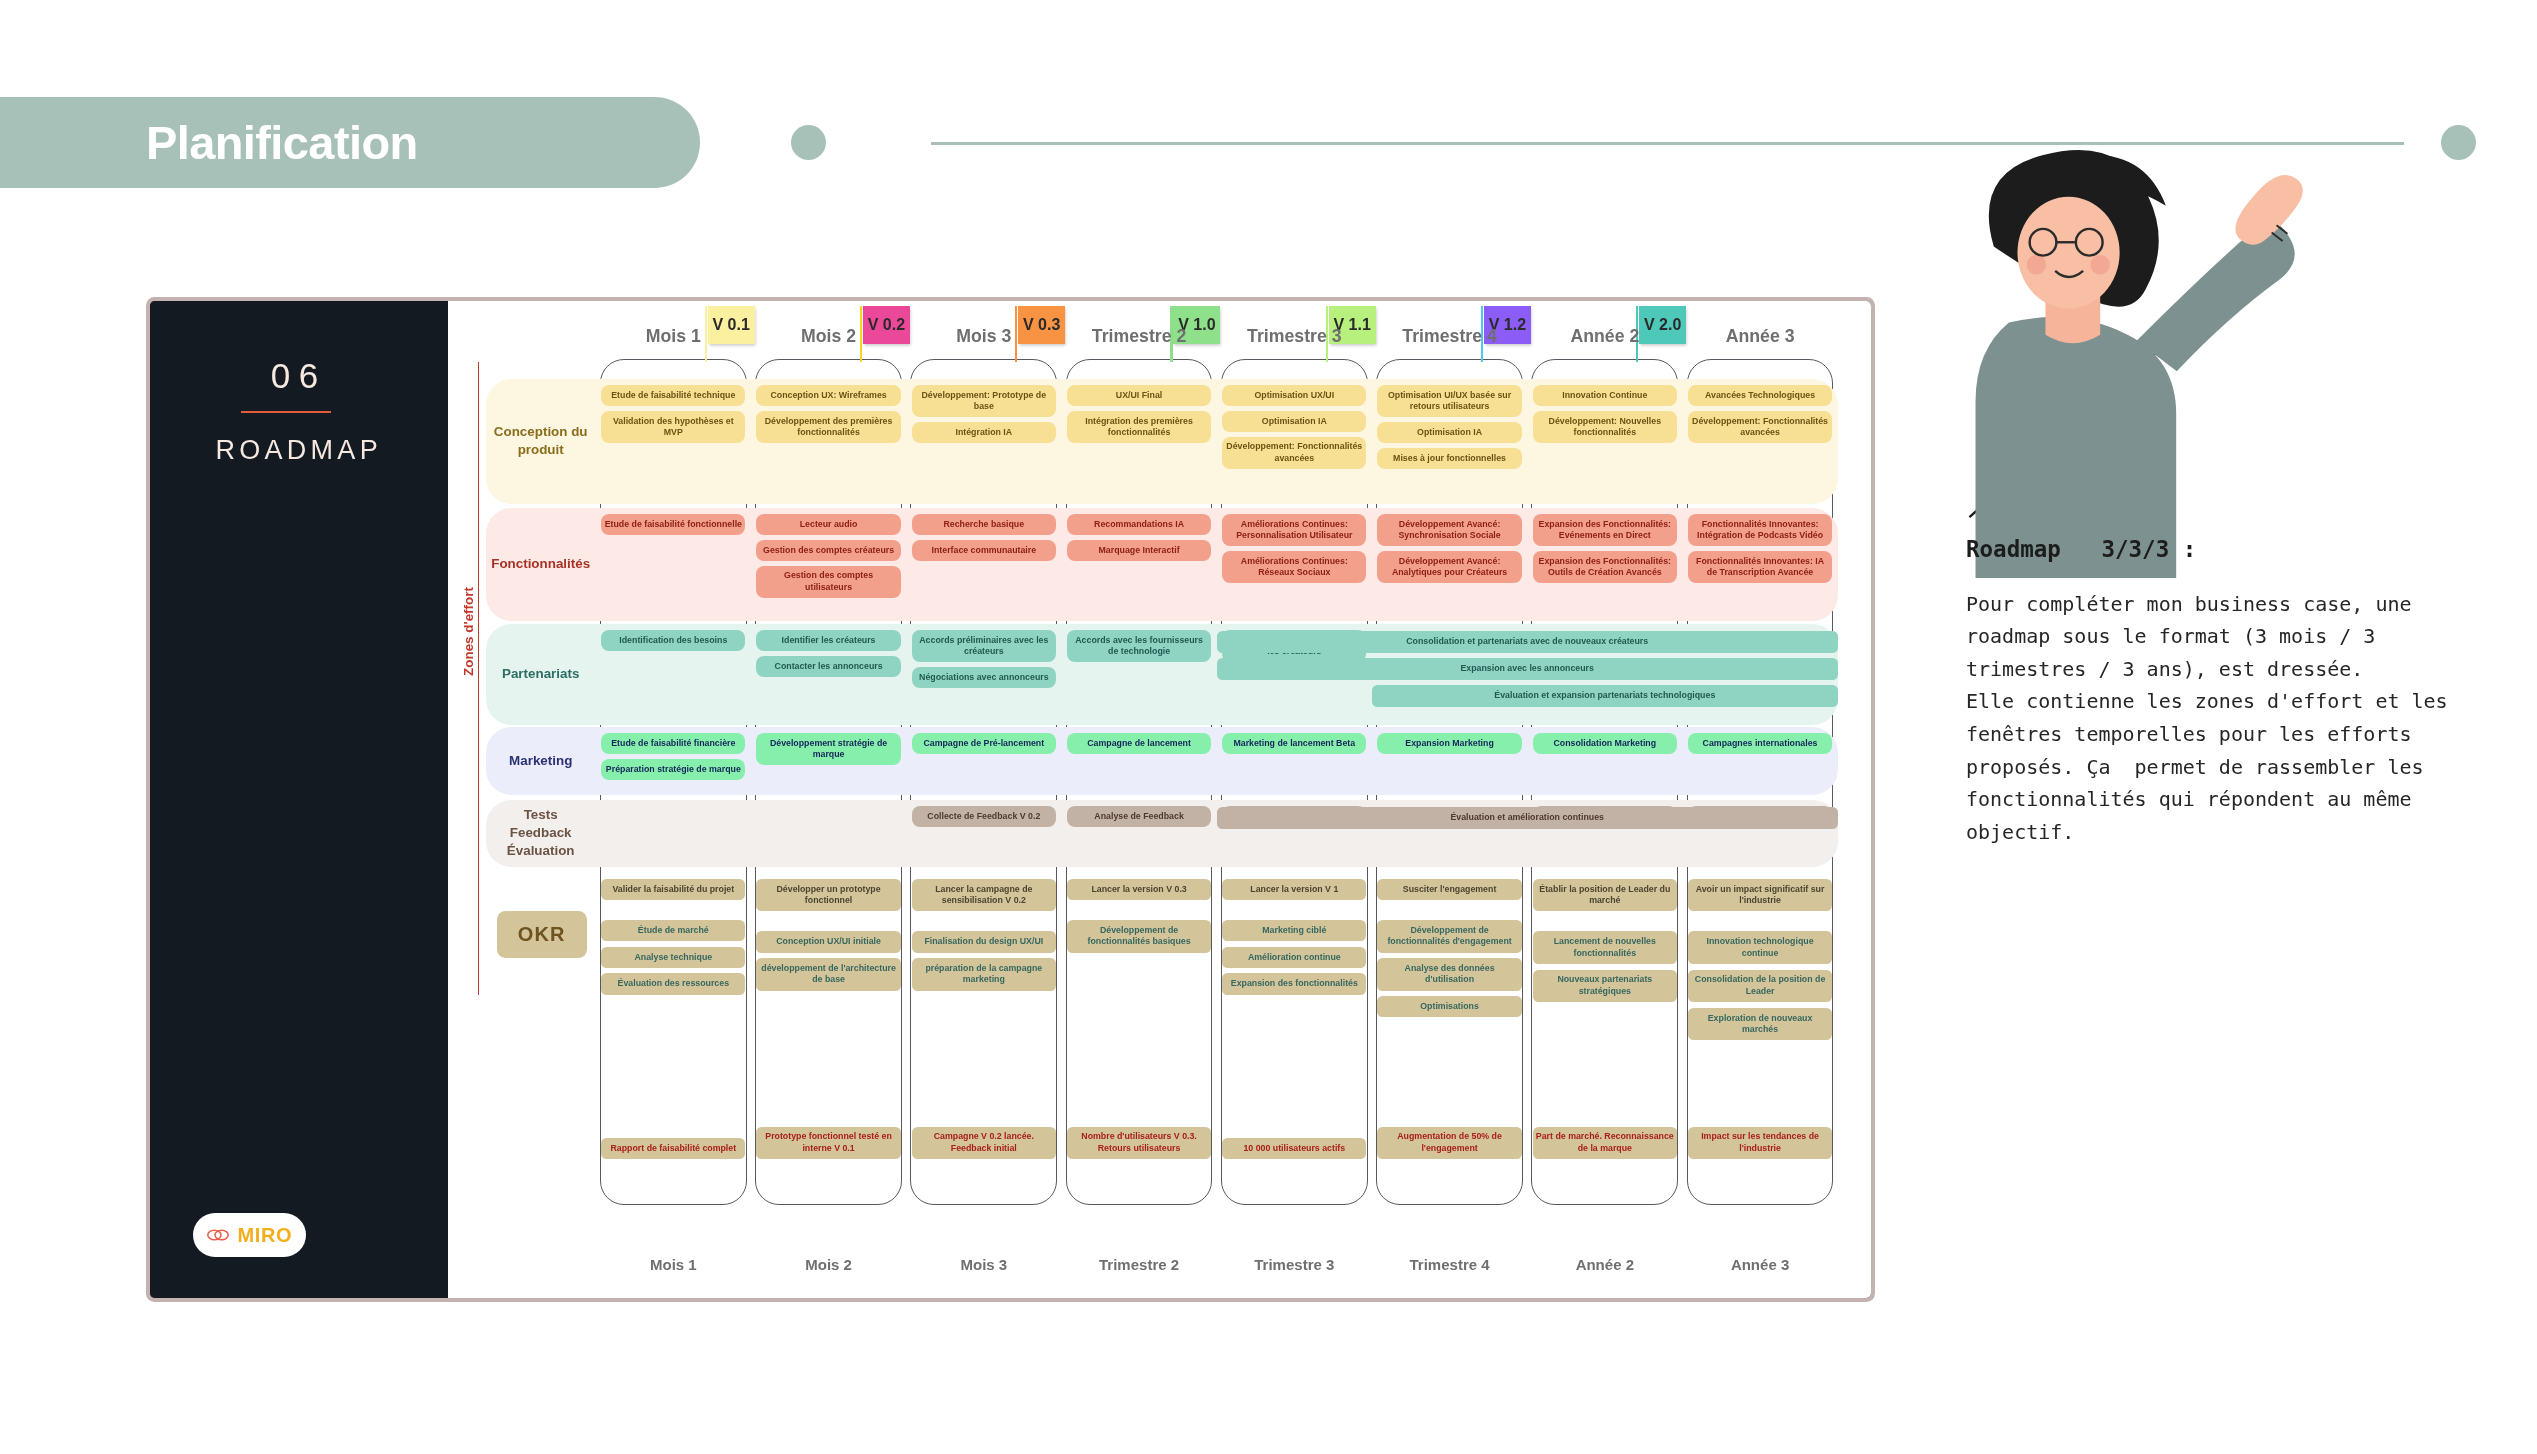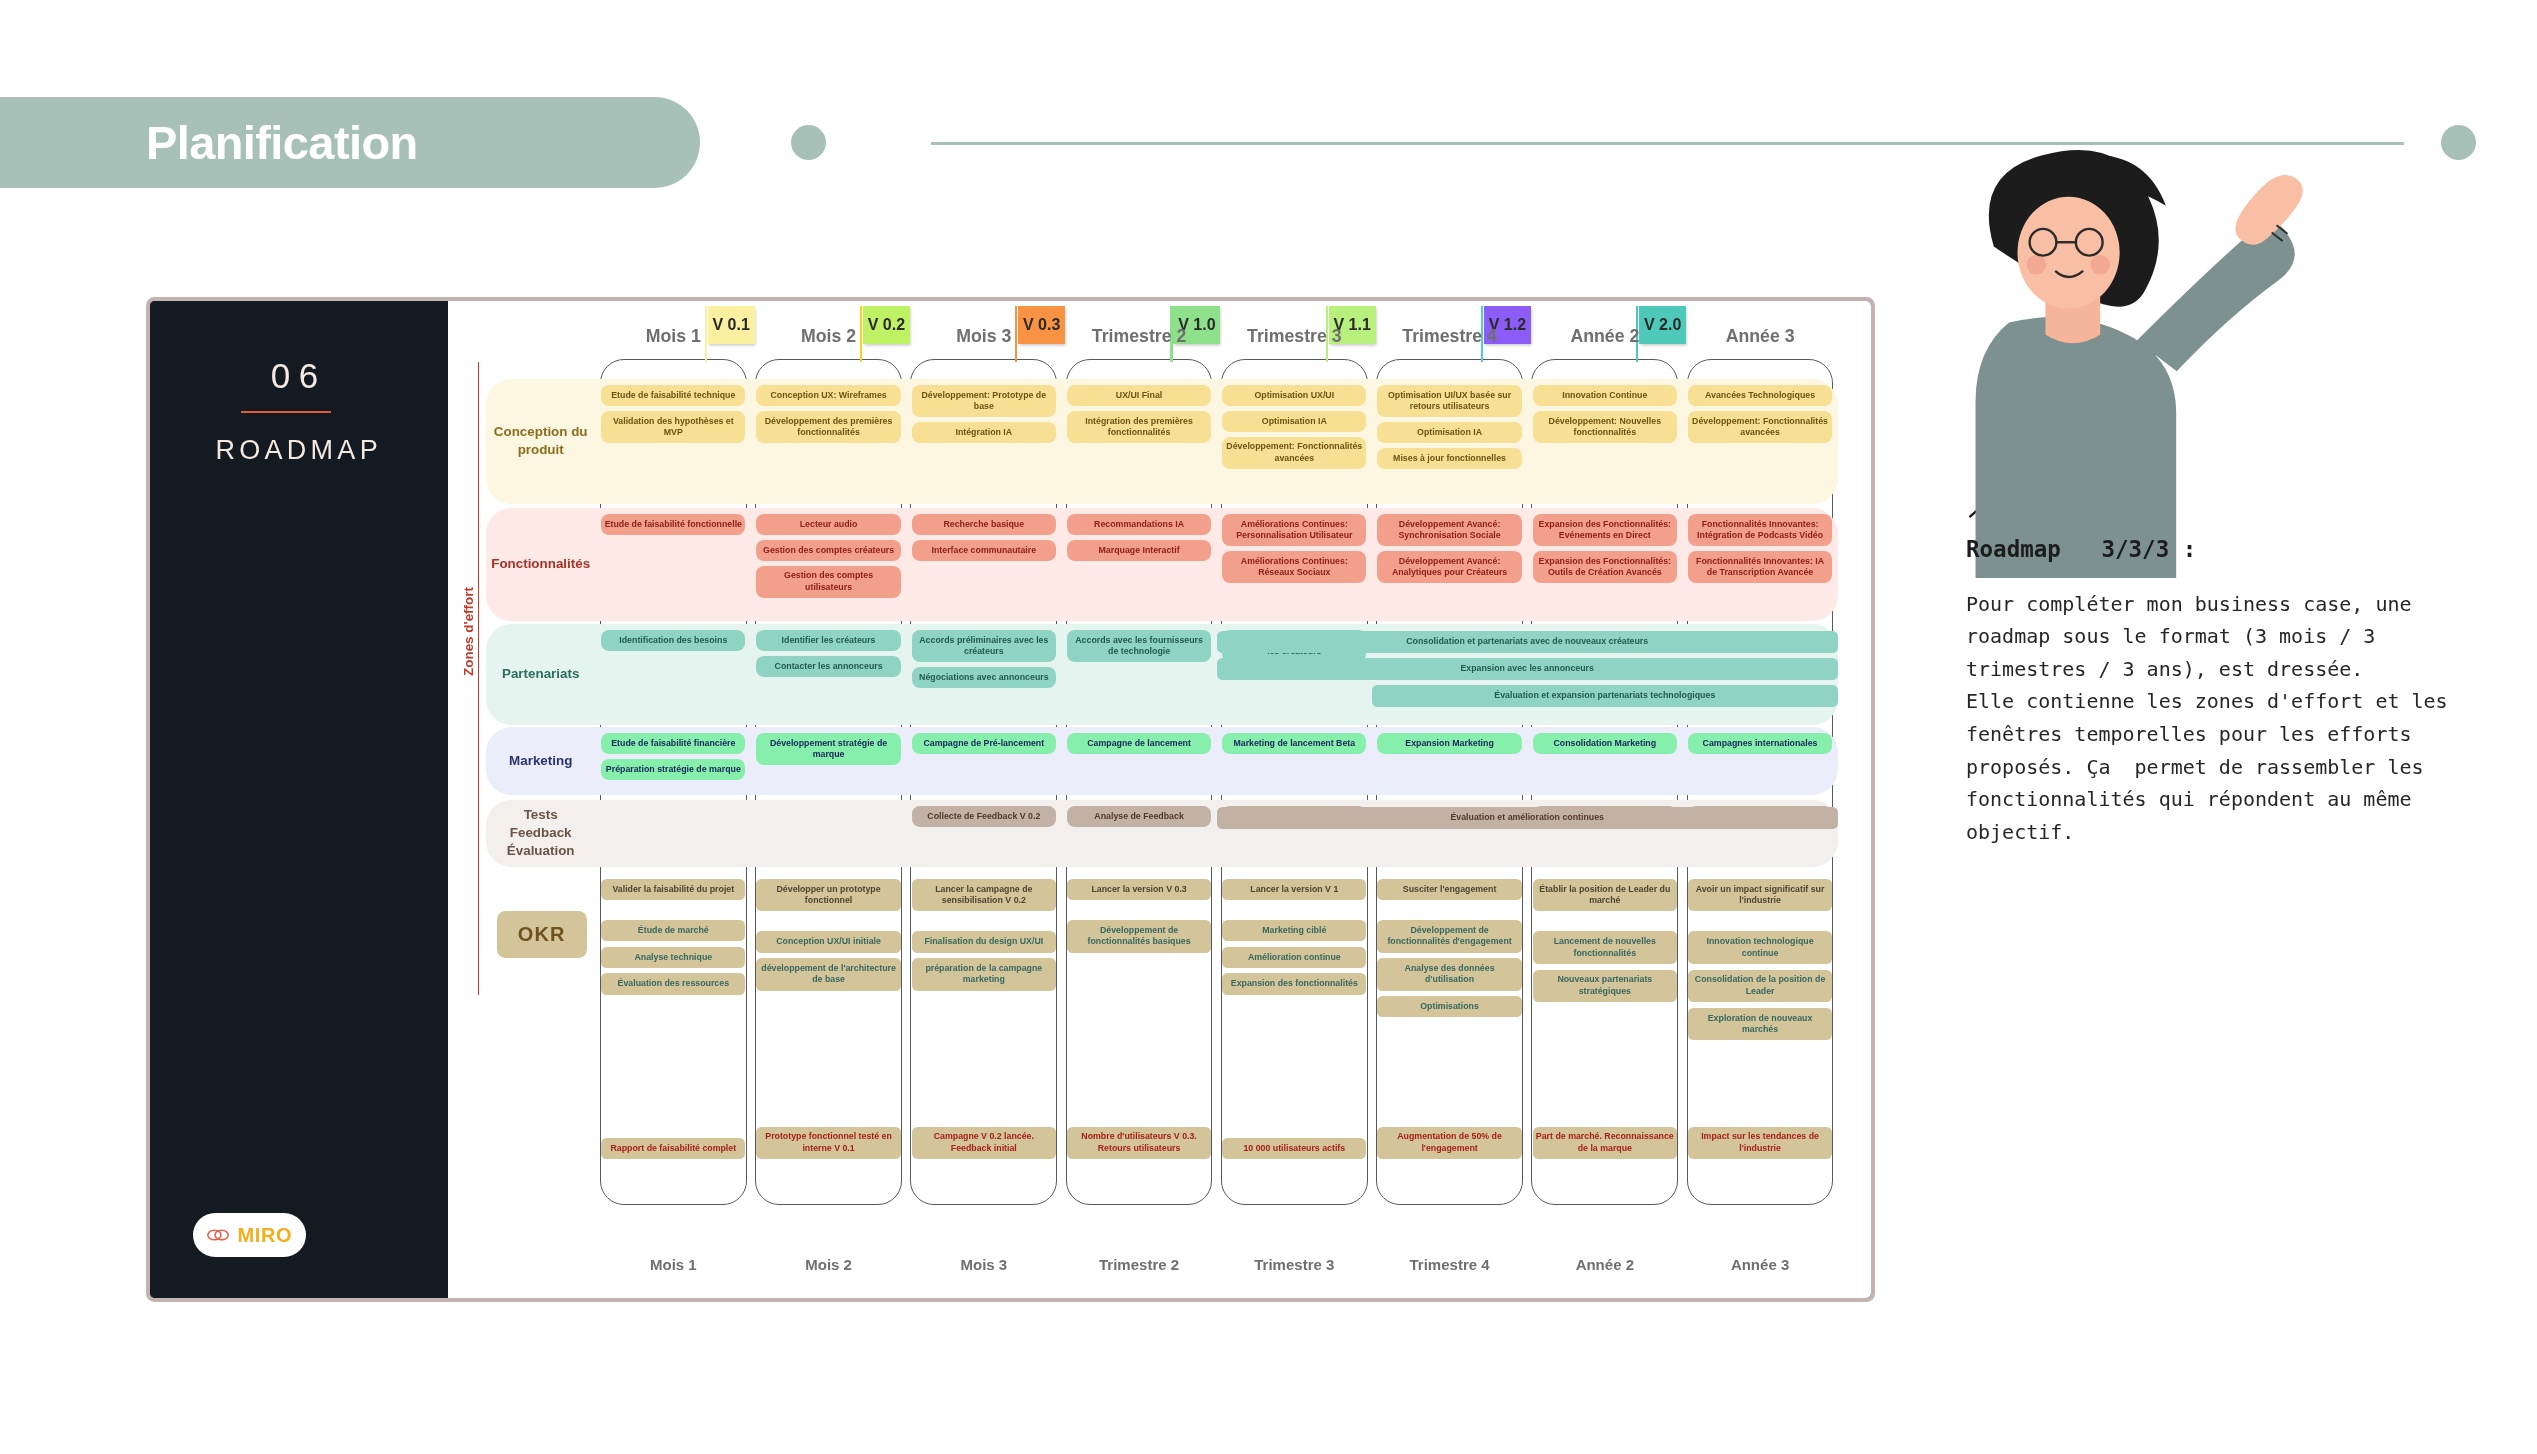--- a/index.html
+++ b/index.html
@@ -320,21 +320,21 @@
             <div class="lane"></div>
             <div class="lane"></div>
           </div>
         <div class="flags" id="flags">
             <div class="flagcell">
               <div class="flagpole" style="background: rgb(250, 240, 160);"></div>
               <div class="flag" style="background: rgb(250, 240, 160);">V 0.1</div>
             </div>
             <div class="flagcell">
               <div class="flagpole" style="background: rgb(245, 212, 35);"></div>
-              <div class="flag" style="background: #bef264;">V 0.2</div>
+              <div class="flag" style="background: #ec4899;">V 0.2</div>
             </div>
             <div class="flagcell">
               <div class="flagpole" style="background: rgb(247, 147, 67);"></div>
               <div class="flag" style="background: rgb(247, 147, 67);">V 0.3</div>
             </div>
             <div class="flagcell">
               <div class="flagpole" style="background: rgb(143, 224, 138);"></div>
               <div class="flag" style="background: rgb(143, 224, 138);">V 1.0</div>
             </div>
             <div class="flagcell">

